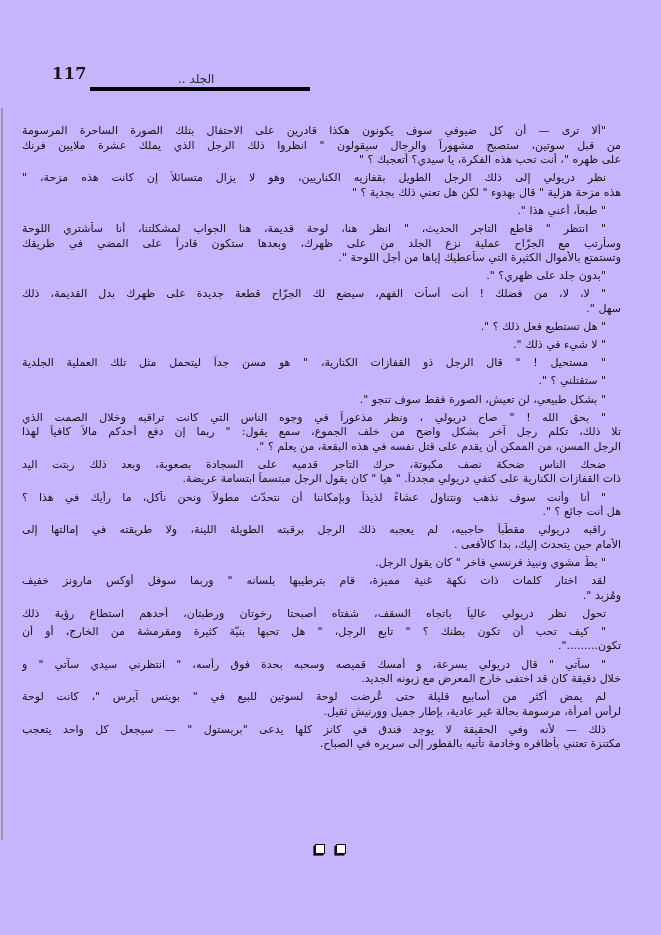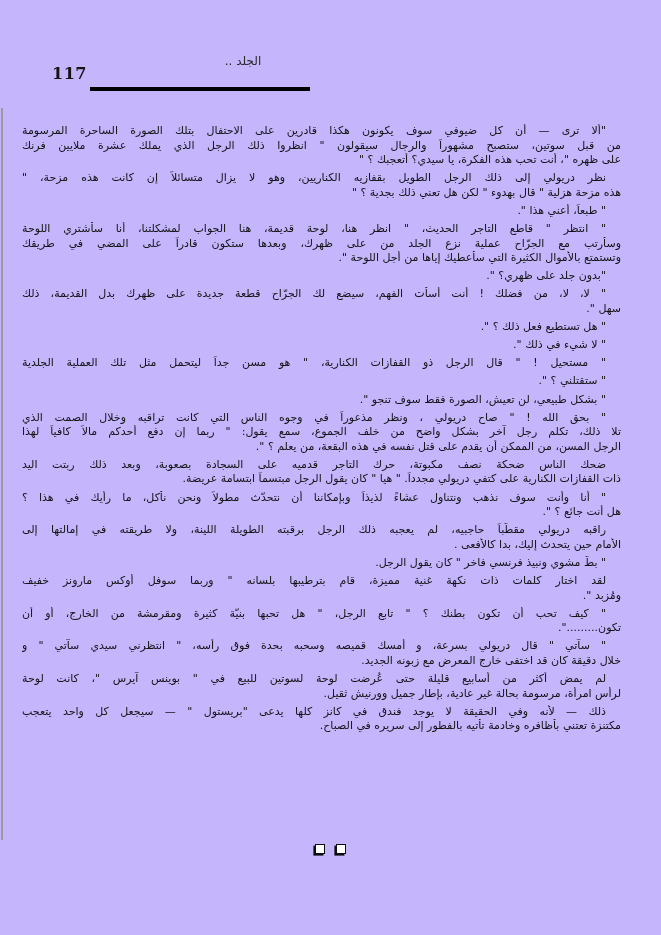--- a/index.html
+++ b/index.html
@@ -19,22 +19,22 @@
     background:#9a9a9a;
   }
   
   .page-num{
     position:absolute;left:52px;top:64px;
     direction:ltr;
     font-family:"DejaVu Serif",serif;
     font-weight:bold;font-size:16px;letter-spacing:0.5px;
   }
   .header-title{
-    position:absolute;left:178px;top:54px;width:130px;
-    text-align:center;font-size:12px;color:#2a2a2a;
+    position:absolute;left:178px;top:72px;width:130px;
+    text-align:left;font-size:12px;color:#2a2a2a;
   }
   .header-rule{
     position:absolute;left:90px;top:87px;width:220px;height:4px;
     background:#000;
   }
   
   .body-text{
     position:absolute;top:124px;right:40px;left:22px;
   }
   .para{margin:0 0 3.5px 0;}
@@ -131,20 +131,21 @@
         <div class="line end">الأمام حين يتحدث إليك، بدا كالأفعى .</div>
       </div>
       <div class="para">
         <div class="line first end">" بطّ مشوي ونبيذ فرنسي فاخر " كان يقول الرجل.</div>
       </div>
       <div class="para">
         <div class="line first">لقد اختار كلمات ذات نكهة غنية مميزة، قام بترطيبها بلسانه " وربما سوفل أوكس مارونز خفيف</div>
         <div class="line end">ومُزبد ".</div>
       </div>
       <div class="para">
+        <div class="line first">تحول نظر دريولي عالياً باتجاه السقف، شفتاه أصبحتا رخوتان ورطبتان، أحدهم استطاع رؤية ذلك</div>
       </div>
       <div class="para">
         <div class="line first">" كيف تحب أن تكون بطنك ؟ " تابع الرجل، " هل تحبها بنيّة كثيرة ومقرمشة من الخارج، أو أن</div>
         <div class="line end">تكون.........".</div>
       </div>
       <div class="para">
         <div class="line first">" سآتي " قال دريولي بسرعة، و أمسك قميصه وسحبه بحدة فوق رأسه، " انتظرني سيدي سآتي " و</div>
         <div class="line end">خلال دقيقة كان قد اختفى خارج المعرض مع زبونه الجديد.</div>
       </div>
       <div class="para">

